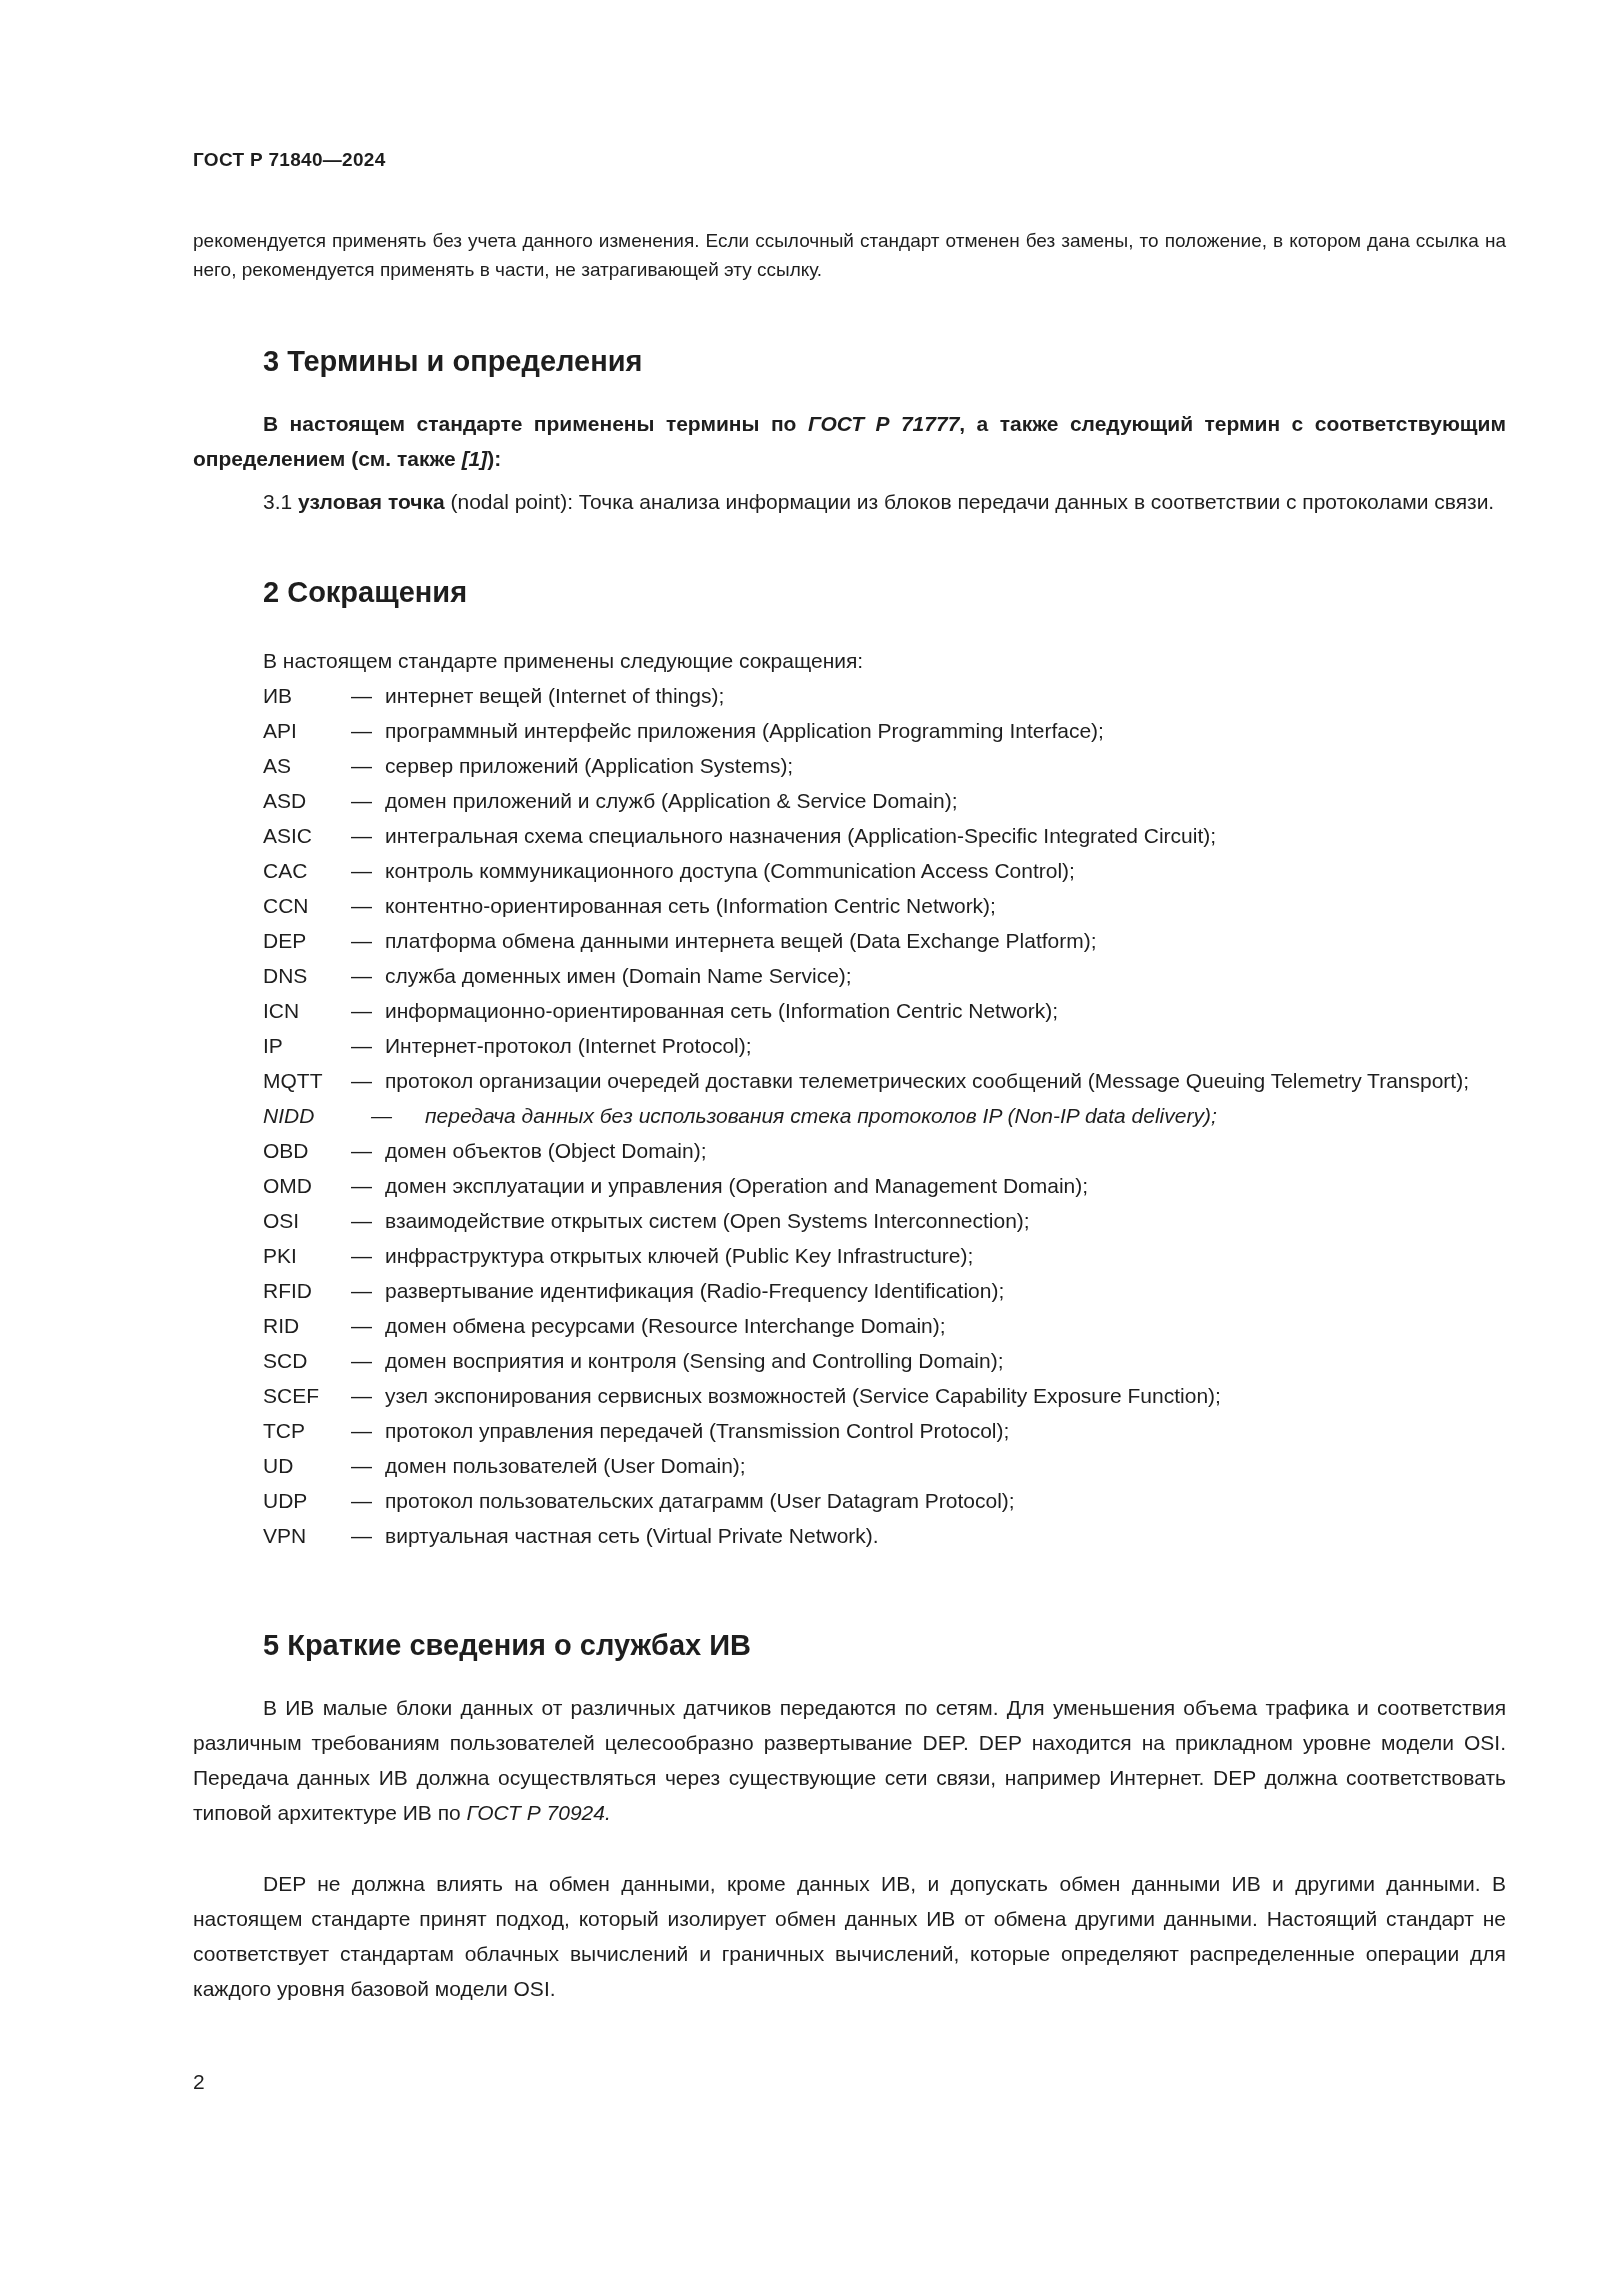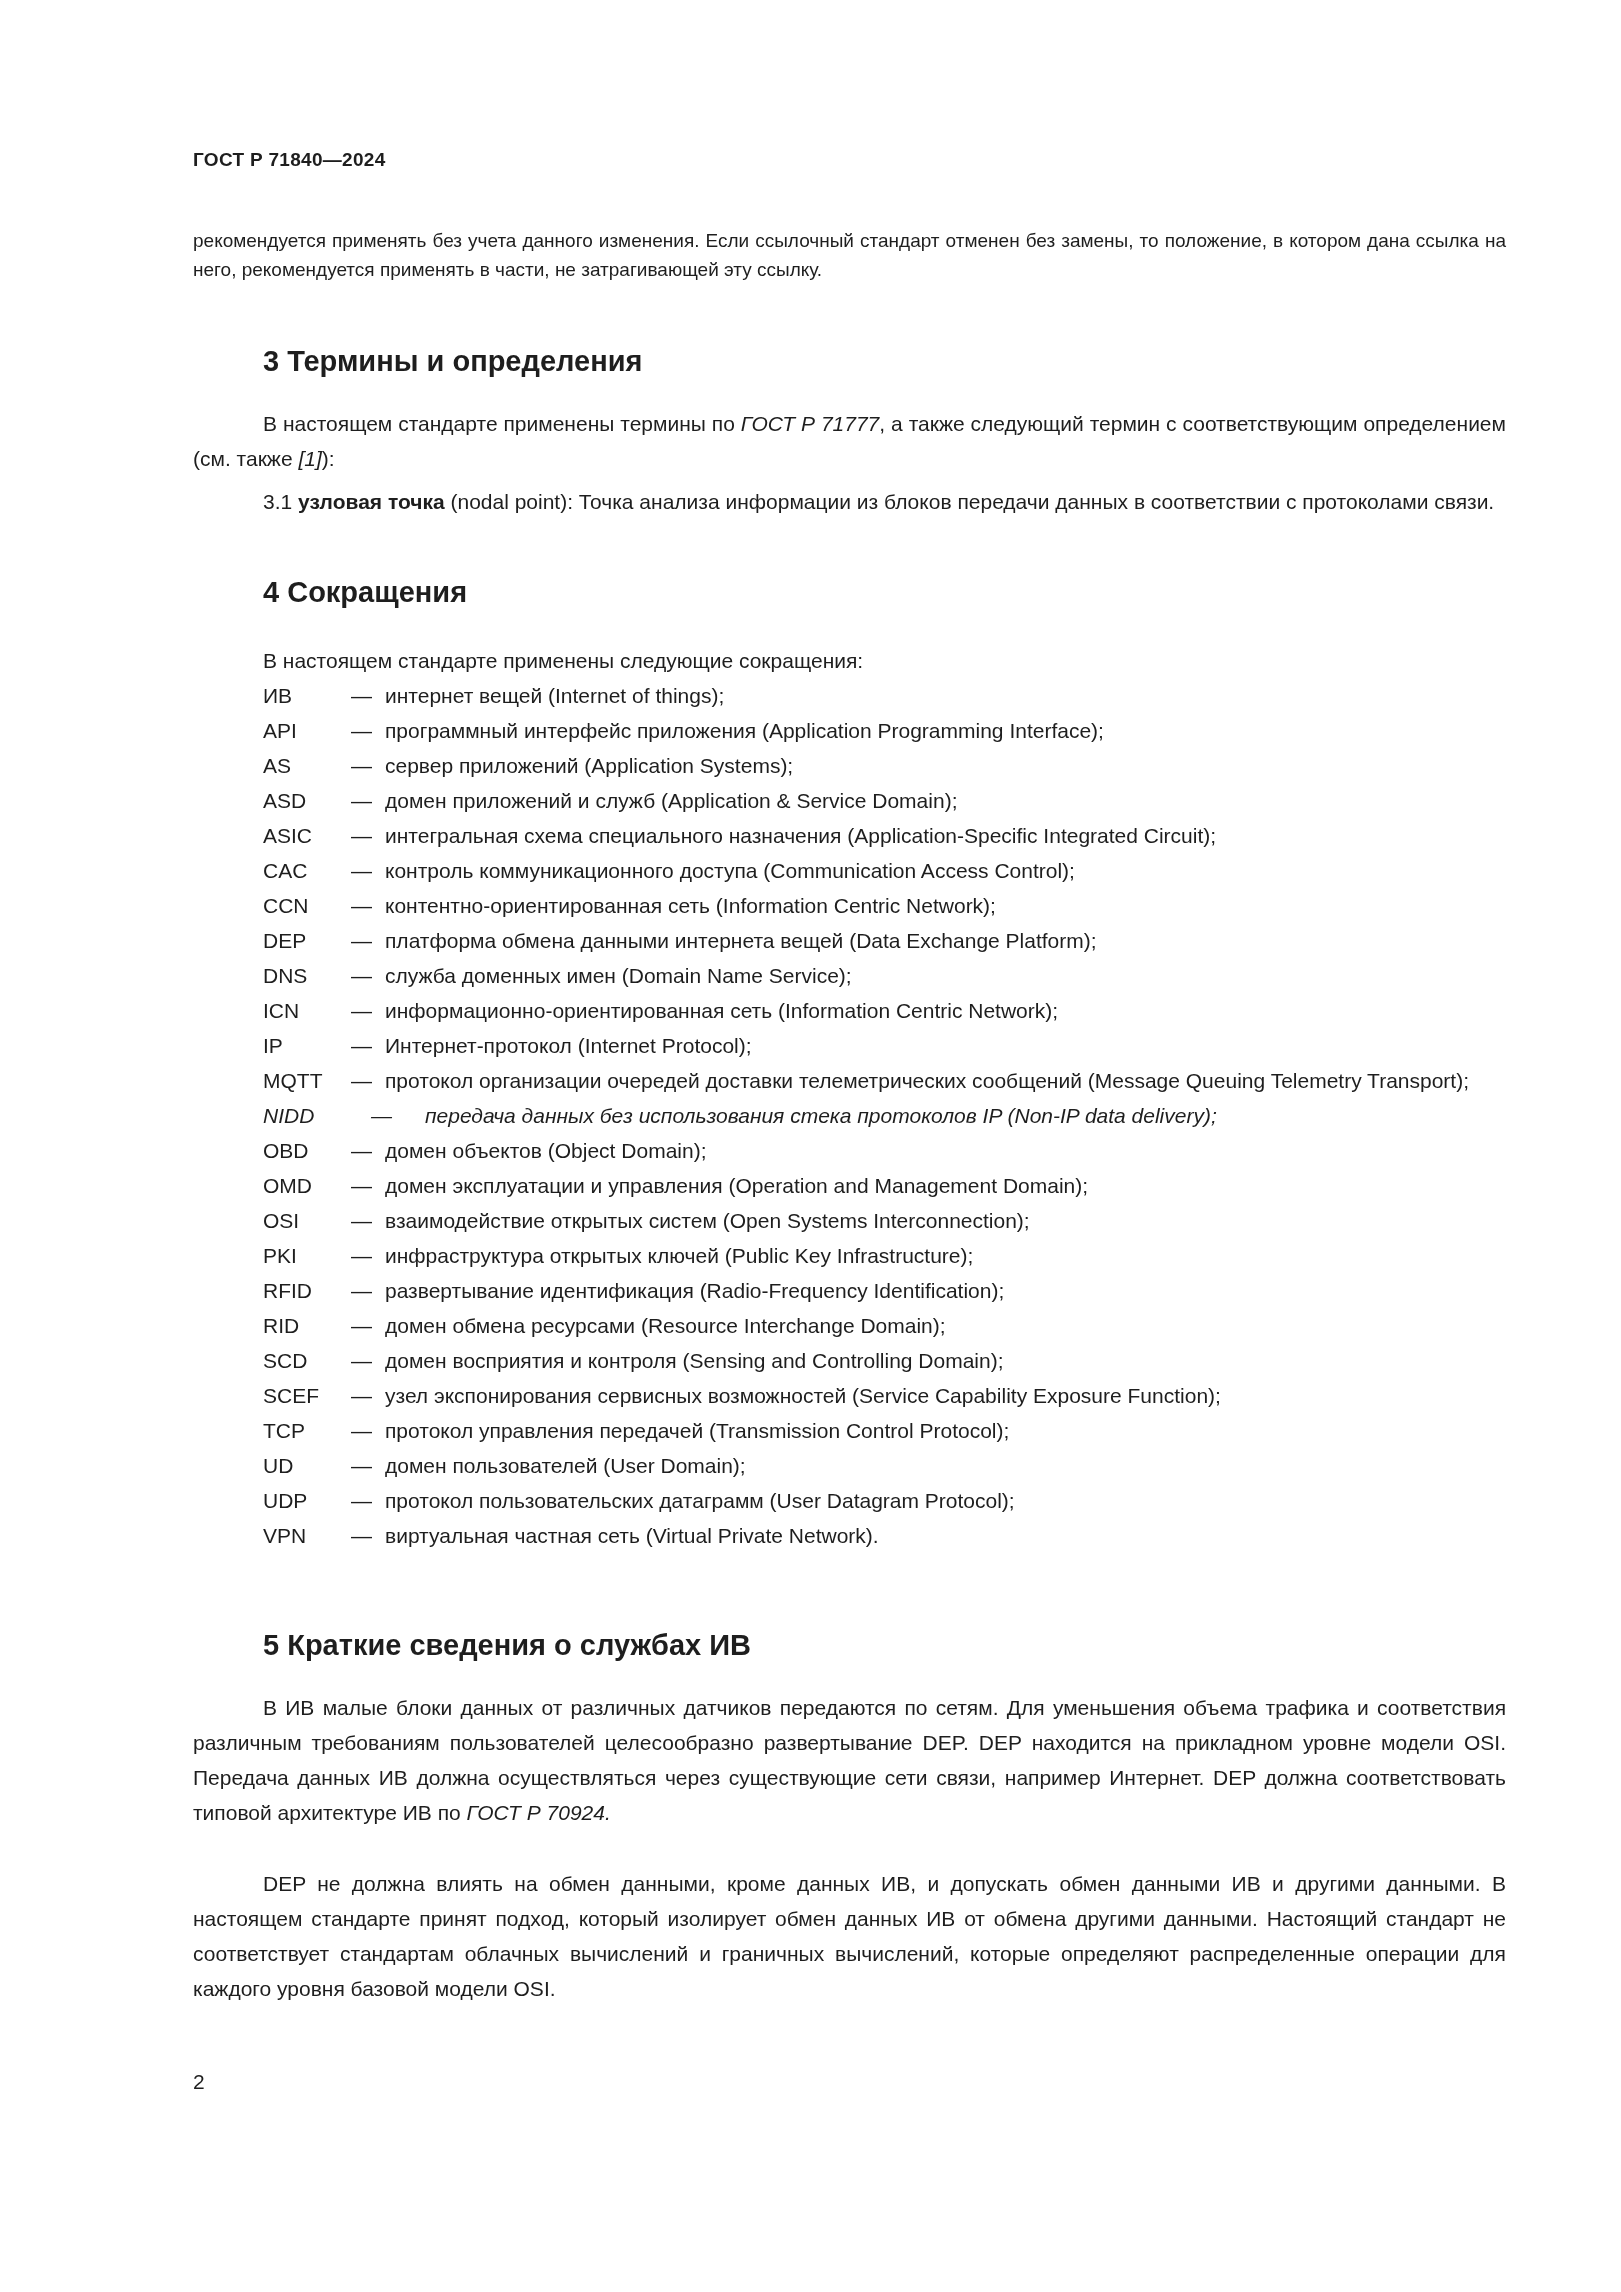--- a/index.html
+++ b/index.html
@@ -24,29 +24,29 @@
 </style>
 </head>
 <body>
 
 <div class="abs doc-header">ГОСТ Р 71840—2024</div>
 
 <div class="abs small-para">рекомендуется применять без учета данного изменения. Если ссылочный стандарт отменен без замены, то положение, в котором дана ссылка на него, рекомендуется применять в части, не затрагивающей эту ссылку.</div>
 
 <div class="abs h2" style="top:345px;">3 Термины и определения</div>
 
-<div class="abs para" style="top:406px;">
+<div class="abs para" style="top:406px;font-weight:bold;">
   <span class="indent"></span><span>В настоящем стандарте применены термины по </span><i>ГОСТ Р 71777</i><span>, а также следующий термин с соответствующим определением (см. также </span><i>[1]</i><span>):</span>
 </div>
 
 <div class="abs para" style="top:484px;">
   <span class="indent"></span><span>3.1</span> <b>узловая точка</b> <span>(nodal point): Точка анализа информации из блоков передачи данных в соответствии с протоколами связи.</span>
 </div>
 
-<div class="abs h2" style="top:576px;">4 Сокращения</div>
+<div class="abs h2" style="top:576px;">2 Сокращения</div>
 
 <div class="abs list" style="top:643px;">
   <div>В настоящем стандарте применены следующие сокращения:</div>
   <div id="abbr-rows">
       <div class="row">
         <span class="abbr">ИВ</span>
         <span class="dash">—</span>
         <span class="def">интернет вещей (Internet of things);</span>
       </div>
       <div class="row">

